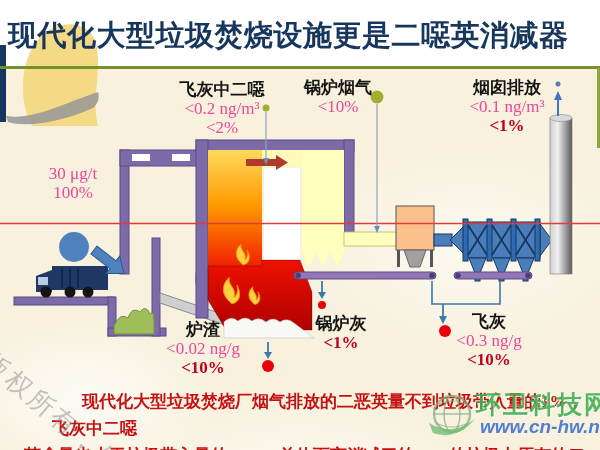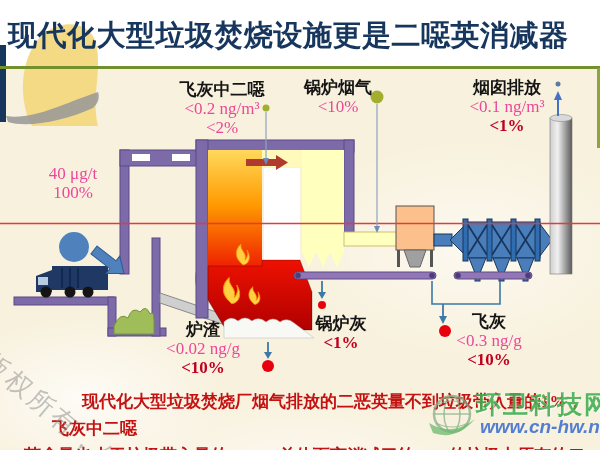--- a/index.html
+++ b/index.html
@@ -195,21 +195,21 @@
       <circle cx="445" cy="331" r="6" fill="#e8000d"></circle>
     </g>
   </svg>
 
   <div class="page-title">现代化大型垃圾焚烧设施更是二噁英消减器</div>
   <div class="navy-bar"></div>
   <div class="olive-line"></div>
   <div class="green-edge"></div>
 
   <div class="meas" style="left:73px;top:164px">
-    <div class="m-val">40 μg/t</div>
+    <div class="m-val">30 μg/t</div>
     <div class="m-pct">100%</div>
   </div>
   <div class="meas" style="left:222px;top:80px">
     <div class="m-zh">飞灰中二噁</div>
     <div class="m-val">&lt;0.2 ng/m³</div>
     <div class="m-pct">&lt;2%</div>
   </div>
   <div class="meas" style="left:338px;top:78px">
     <div class="m-zh">锅炉烟气</div>
     <div class="m-pct">&lt;10%</div>

